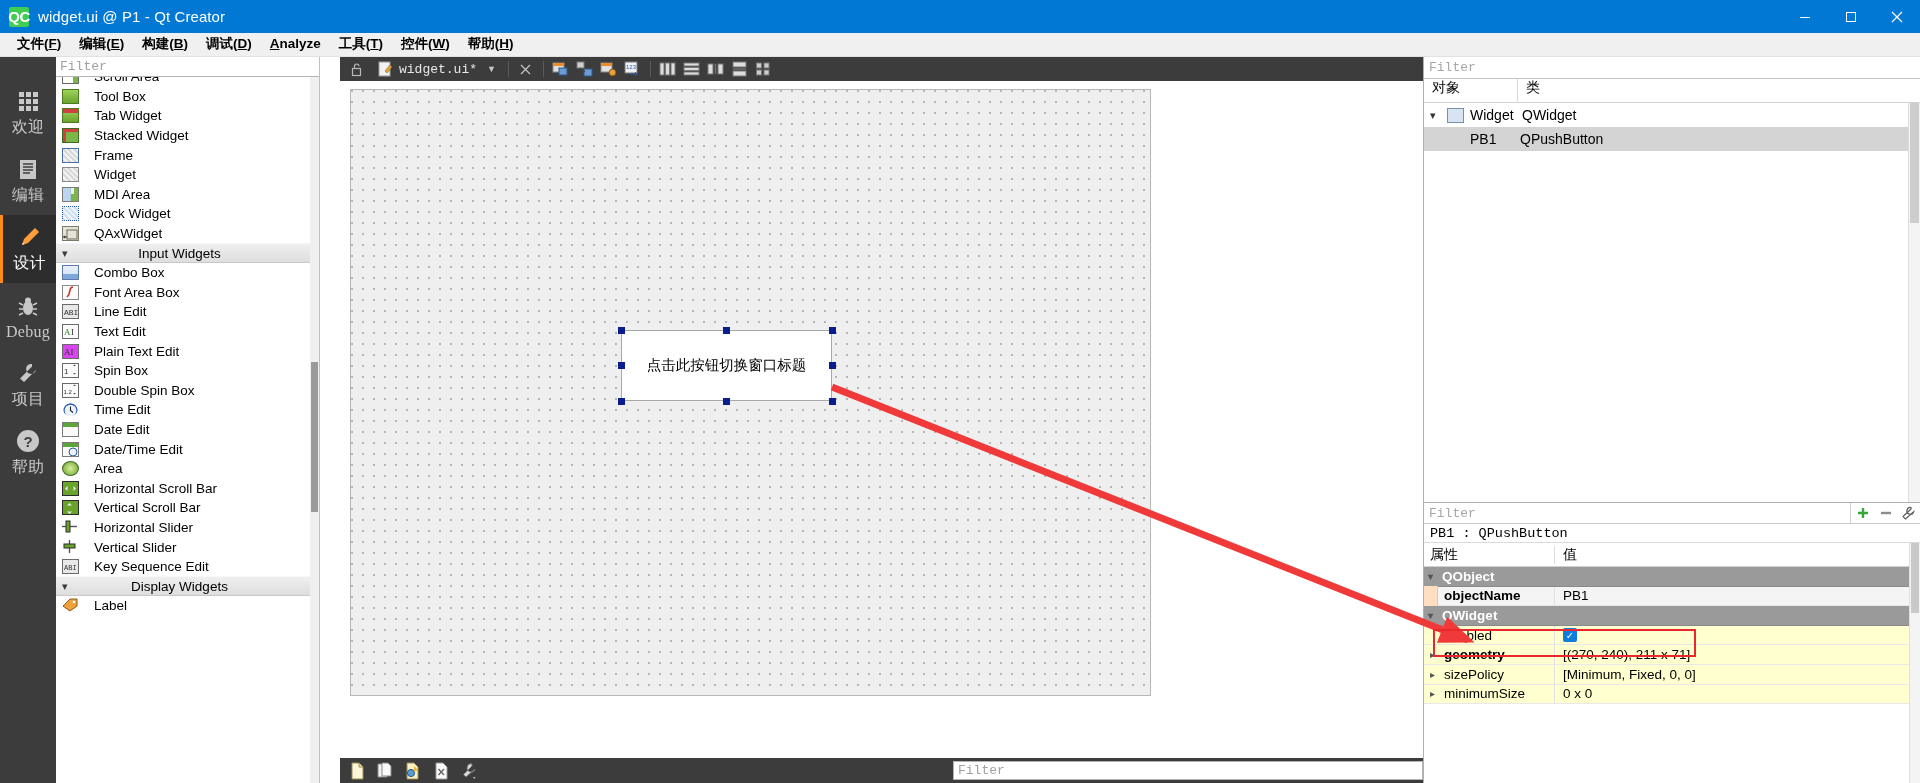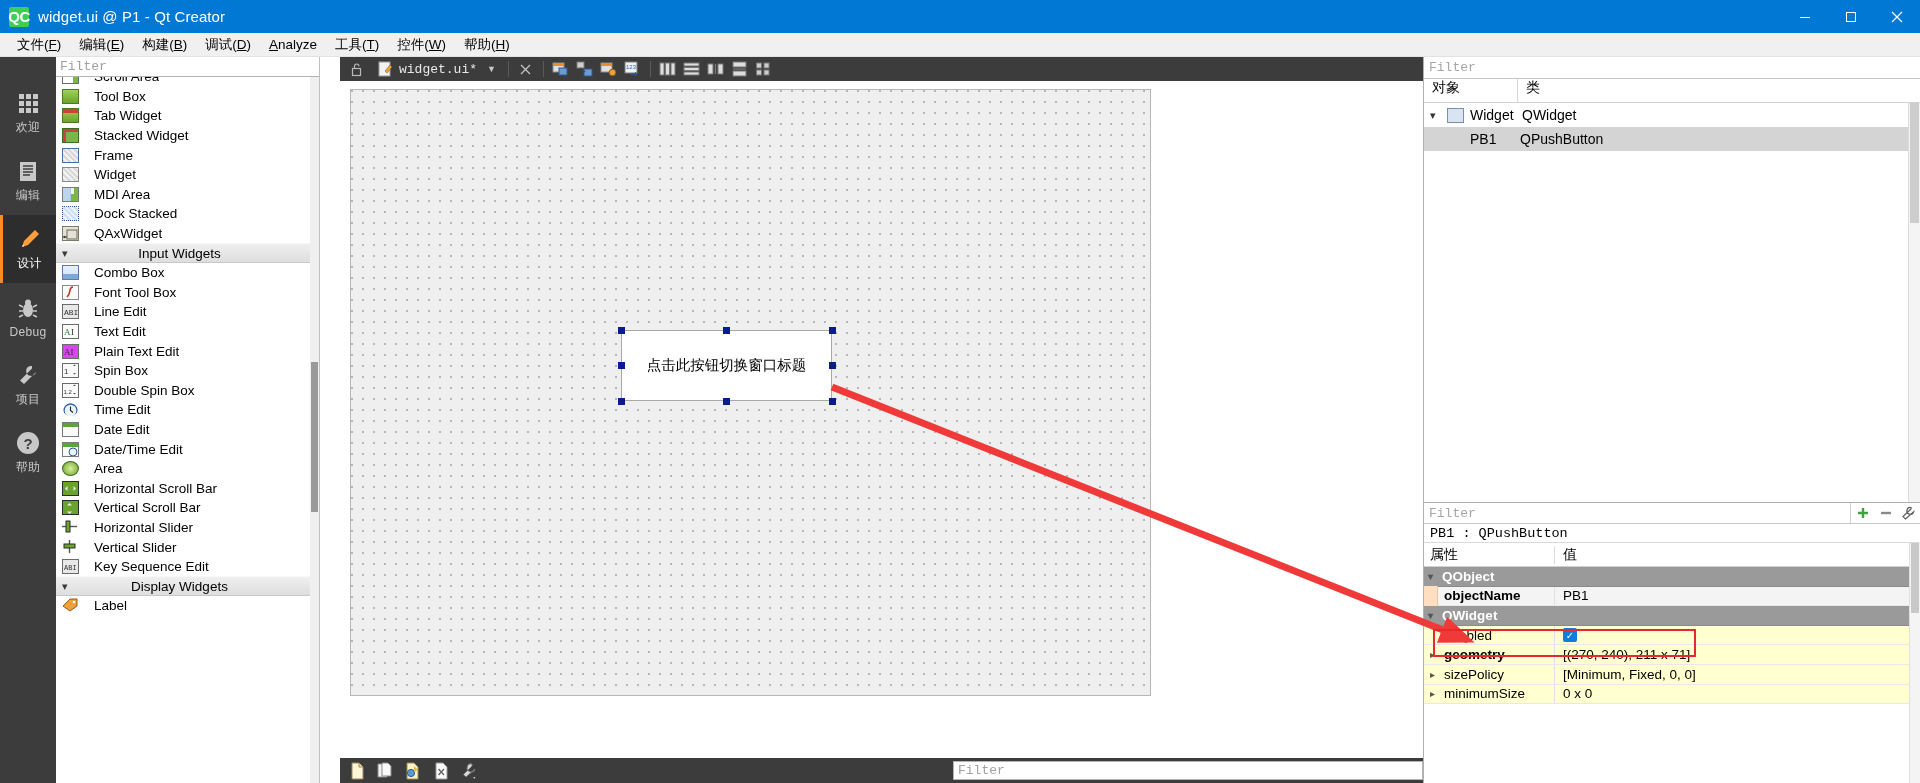--- a/index.html
+++ b/index.html
@@ -51,23 +51,24 @@
     font-size: 13px;
   }
   .win-btn svg { display: block; }
 
   
   .menubar {
     height: 24px;
     flex: 0 0 24px;
     background: #f0f0f0;
     display: flex;
-    align-items: flex-end;
+    align-items: flex-start;
     border-bottom: 1px solid #e2e2e2;
     padding-left: 8px;
+    font-weight: bold;
   }
   .menu-item {
     font-size: 13.5px;
     color: #000000;
     padding: 2px 9px;
     white-space: nowrap;
     line-height: 18px;
   }
   .menu-item .mn { text-decoration: underline; }
 
@@ -91,21 +92,21 @@
   .mode {
     height: 68px;
     display: flex;
     flex-direction: column;
     align-items: center;
     justify-content: center;
     color: #c8c8c8;
     gap: 3px;
   }
   .mode.active { background: #2d2d2d; border-left: 3px solid #ff8c1a; color: #ffffff; }
-  .mode .mlabel { font-size: 12px; letter-spacing: 0.3px; }
+  .mode .mlabel { font-size: 16px; letter-spacing: 0.3px; font-family: Liberation Serif, serif; }
   .mode .micon { height: 26px; display:flex; align-items:center; justify-content:center; }
   .grid-icon { display: grid; grid-template-columns: repeat(3, 5px); grid-gap: 2px; }
   .grid-icon i { width: 5px; height: 5px; background: #c8c8c8; display:block; }
   .help-icon {
     width: 22px; height: 22px; border-radius: 50%;
     background: #c8c8c8; color: #3c3c3c;
     font-size: 15px; font-weight: bold;
     display:flex; align-items:center; justify-content:center;
   }
 
@@ -527,21 +528,21 @@
             </div>
             <div class="wl-row">
               <span class="wl-ico" style="background:#f0f0f0;border:1px solid #7a7a7a;box-shadow:inset 8px 0 0 #a9c8e8, inset -4px -4px 0 #7ab648;"><svg width="15" height="13" viewBox="0 0 15 13">
                   <rect x="0" y="0" width="7" height="13" fill="#bcd4ee"></rect>
                   <rect x="8" y="6" width="7" height="7" fill="#7ab648"></rect>
                 </svg></span>
               <span class="wl-label">MDI Area</span>
             </div>
             <div class="wl-row">
               <span class="wl-ico" style="background:repeating-linear-gradient(45deg,#cfe0f2 0 2px,#eef5fc 2px 4px);border:1.5px dotted #2c5ca8;"></span>
-              <span class="wl-label">Dock Stacked</span>
+              <span class="wl-label">Dock Widget</span>
             </div>
             <div class="wl-row">
               <span class="wl-ico" style="background:#e6e2d8;border:1px solid #7a7a6a;"><svg width="16" height="14" viewBox="0 0 16 14">
                   <rect x="4" y="3" width="10" height="9" fill="#e6e2d8" stroke="#6a6a5a"></rect>
                   <circle cx="1.5" cy="10" r="1.3" fill="#444"></circle>
                   <path d="M2.5 10 H4" stroke="#444"></path>
                 </svg></span>
               <span class="wl-label">QAxWidget</span>
             </div>
             <div class="wl-row wl-cat">
@@ -549,21 +550,21 @@
               <span class="cname">Input Widgets</span>
             </div>
             <div class="wl-row">
               <span class="wl-ico" style="background:linear-gradient(#e8f0fa,#cfe0f2);border:1px solid #5a7aa8;box-shadow:inset 0 -5px 0 #7fa8d8;"></span>
               <span class="wl-label">Combo Box</span>
             </div>
             <div class="wl-row">
               <span class="wl-ico" style="background:#fafafa;border:1px solid #8a8a8a;"><svg width="15" height="13" viewBox="0 0 15 13">
                   <path d="M10 1 C5 1 9 6 4 11" stroke="#c0392b" stroke-width="1.6" fill="none"></path>
                 </svg></span>
-              <span class="wl-label">Font Tool Box</span>
+              <span class="wl-label">Font Area Box</span>
             </div>
             <div class="wl-row">
               <span class="wl-ico" style="background:#e8e8e8;border:1px solid #6a6a6a;"><svg width="15" height="13" viewBox="0 0 15 13">
                   <text x="1" y="10" font-size="8" font-family="Liberation Mono" fill="#333">ABI</text>
                 </svg></span>
               <span class="wl-label">Line Edit</span>
             </div>
             <div class="wl-row">
               <span class="wl-ico" style="background:#fafafa;border:1px solid #6a6a6a;"><svg width="15" height="13" viewBox="0 0 15 13">
                   <text x="1" y="10" font-size="9" font-family="Liberation Serif" fill="#2a7a2a">A</text>

